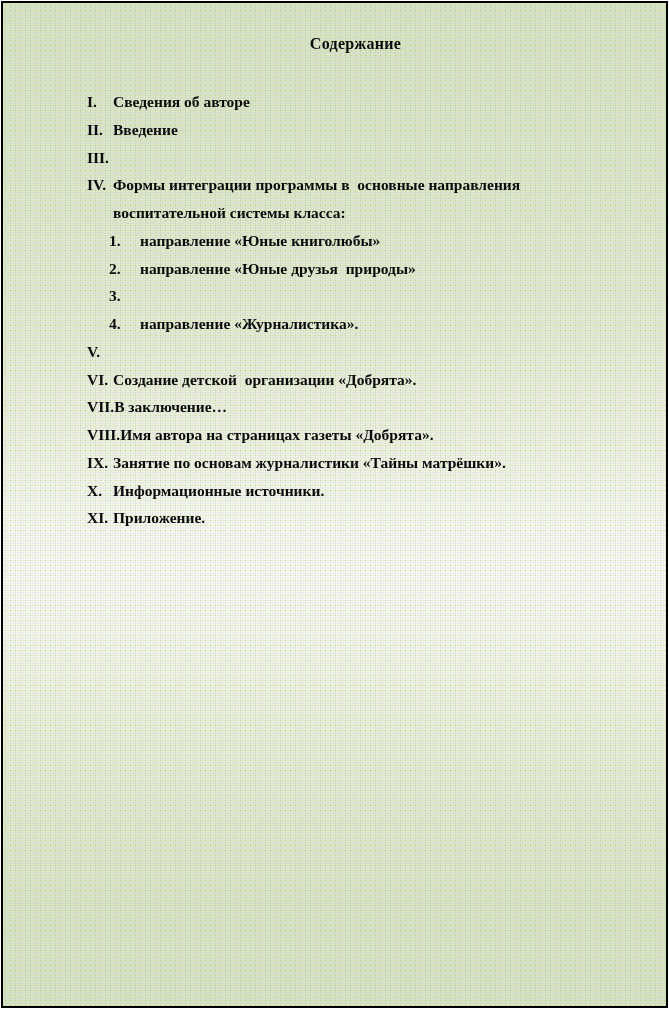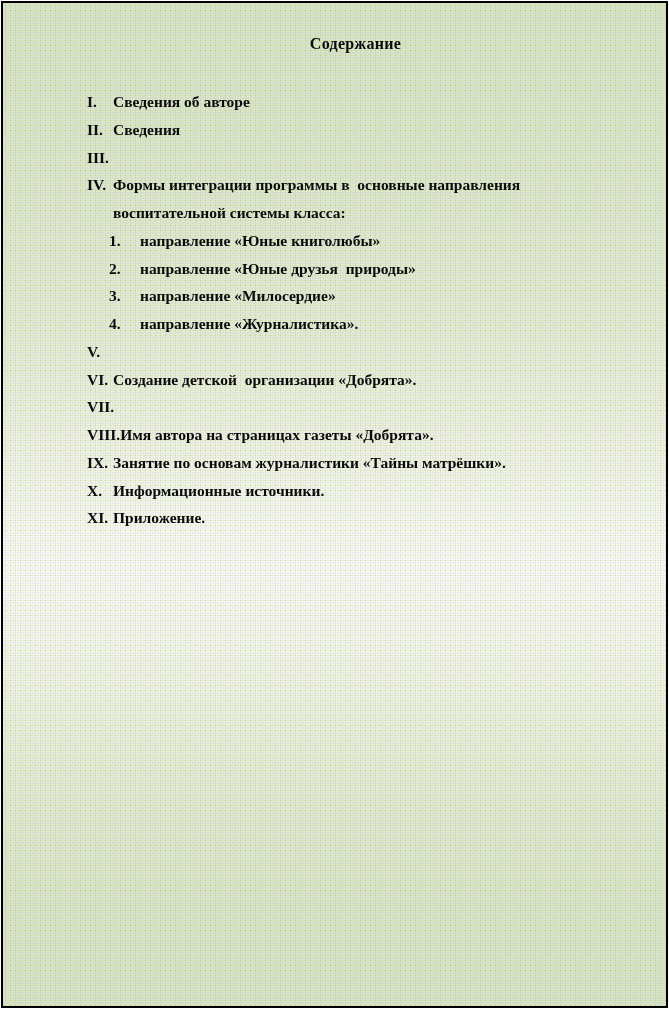--- a/index.html
+++ b/index.html
@@ -87,21 +87,21 @@
 
   <div class="toc">
 
     <div class="item">
       <span class="num">I.</span>
       <span class="txt">Сведения об авторе</span>
     </div>
 
     <div class="item">
       <span class="num">II.</span>
-      <span class="txt">Сведения</span>
+      <span class="txt">Введение</span>
     </div>
 
     <div class="item">
       <span class="num">III.</span>
     </div>
 
     <div class="item">
       <span class="num">IV.</span>
       <span class="txt">Формы интеграции программы в  основные направления воспитательной системы класса:</span>
     </div>
@@ -111,39 +111,39 @@
       <span class="txt">направление «Юные книголюбы»</span>
     </div>
 
     <div class="item sub">
       <span class="num">2.</span>
       <span class="txt">направление «Юные друзья  природы»</span>
     </div>
 
     <div class="item sub">
       <span class="num">3.</span>
-      <span class="txt">направление «Милосердие»</span>
     </div>
 
     <div class="item sub">
       <span class="num">4.</span>
       <span class="txt">направление «Журналистика».</span>
     </div>
 
     <div class="item">
       <span class="num">V.</span>
     </div>
 
     <div class="item">
       <span class="num">VI.</span>
       <span class="txt">Создание детской  организации «Добрята».</span>
     </div>
 
     <div class="item">
       <span class="num">VII.</span>
+      <span class="txt">В заключение…</span>
     </div>
 
     <div class="item">
       <span class="num">VIII.</span>
       <span class="txt">Имя автора на страницах газеты «Добрята».</span>
     </div>
 
     <div class="item">
       <span class="num">IX.</span>
       <span class="txt">Занятие по основам журналистики «Тайны матрёшки».</span>

